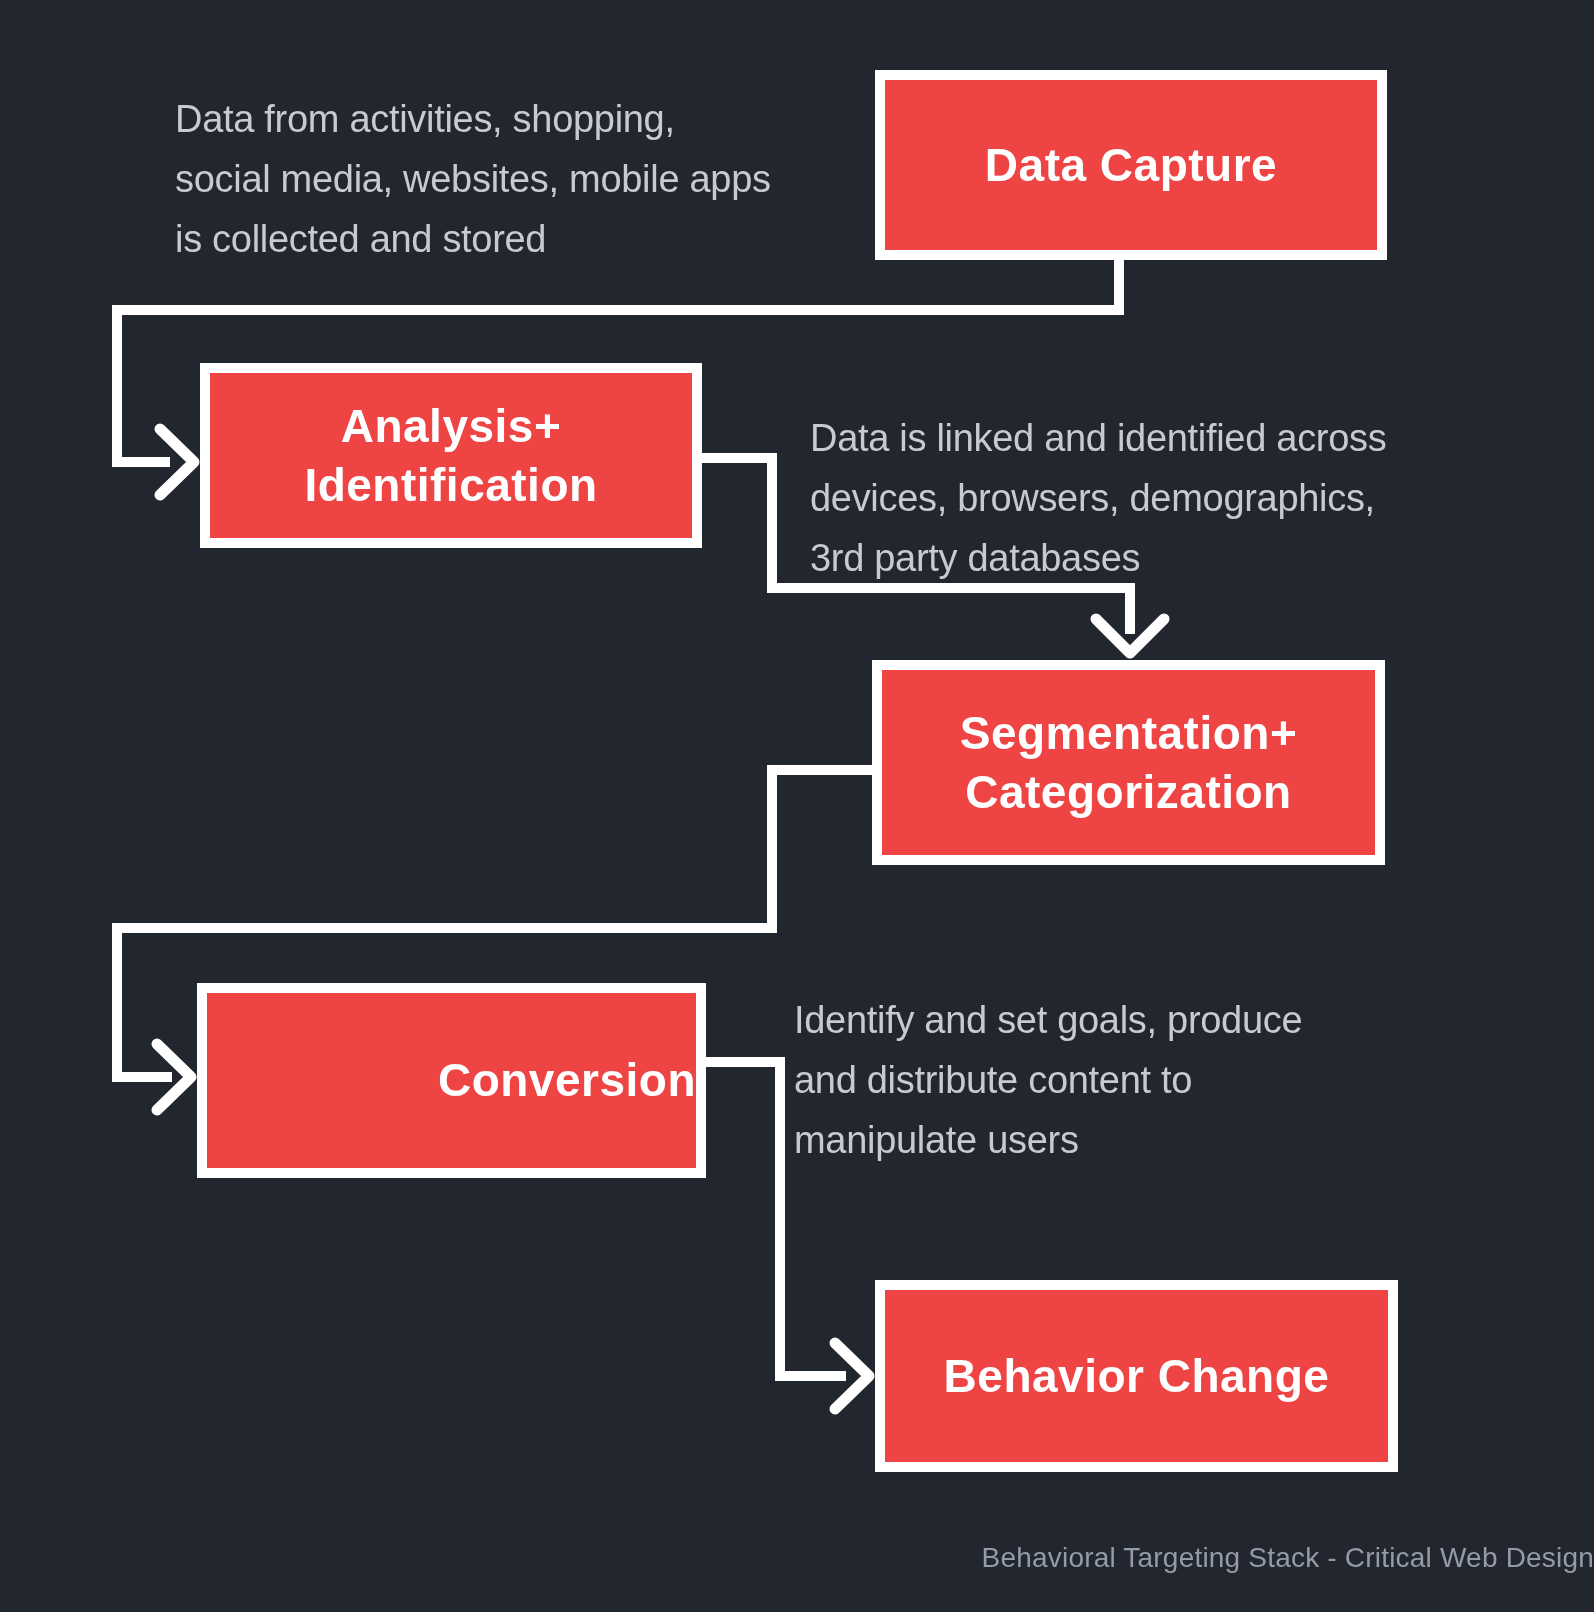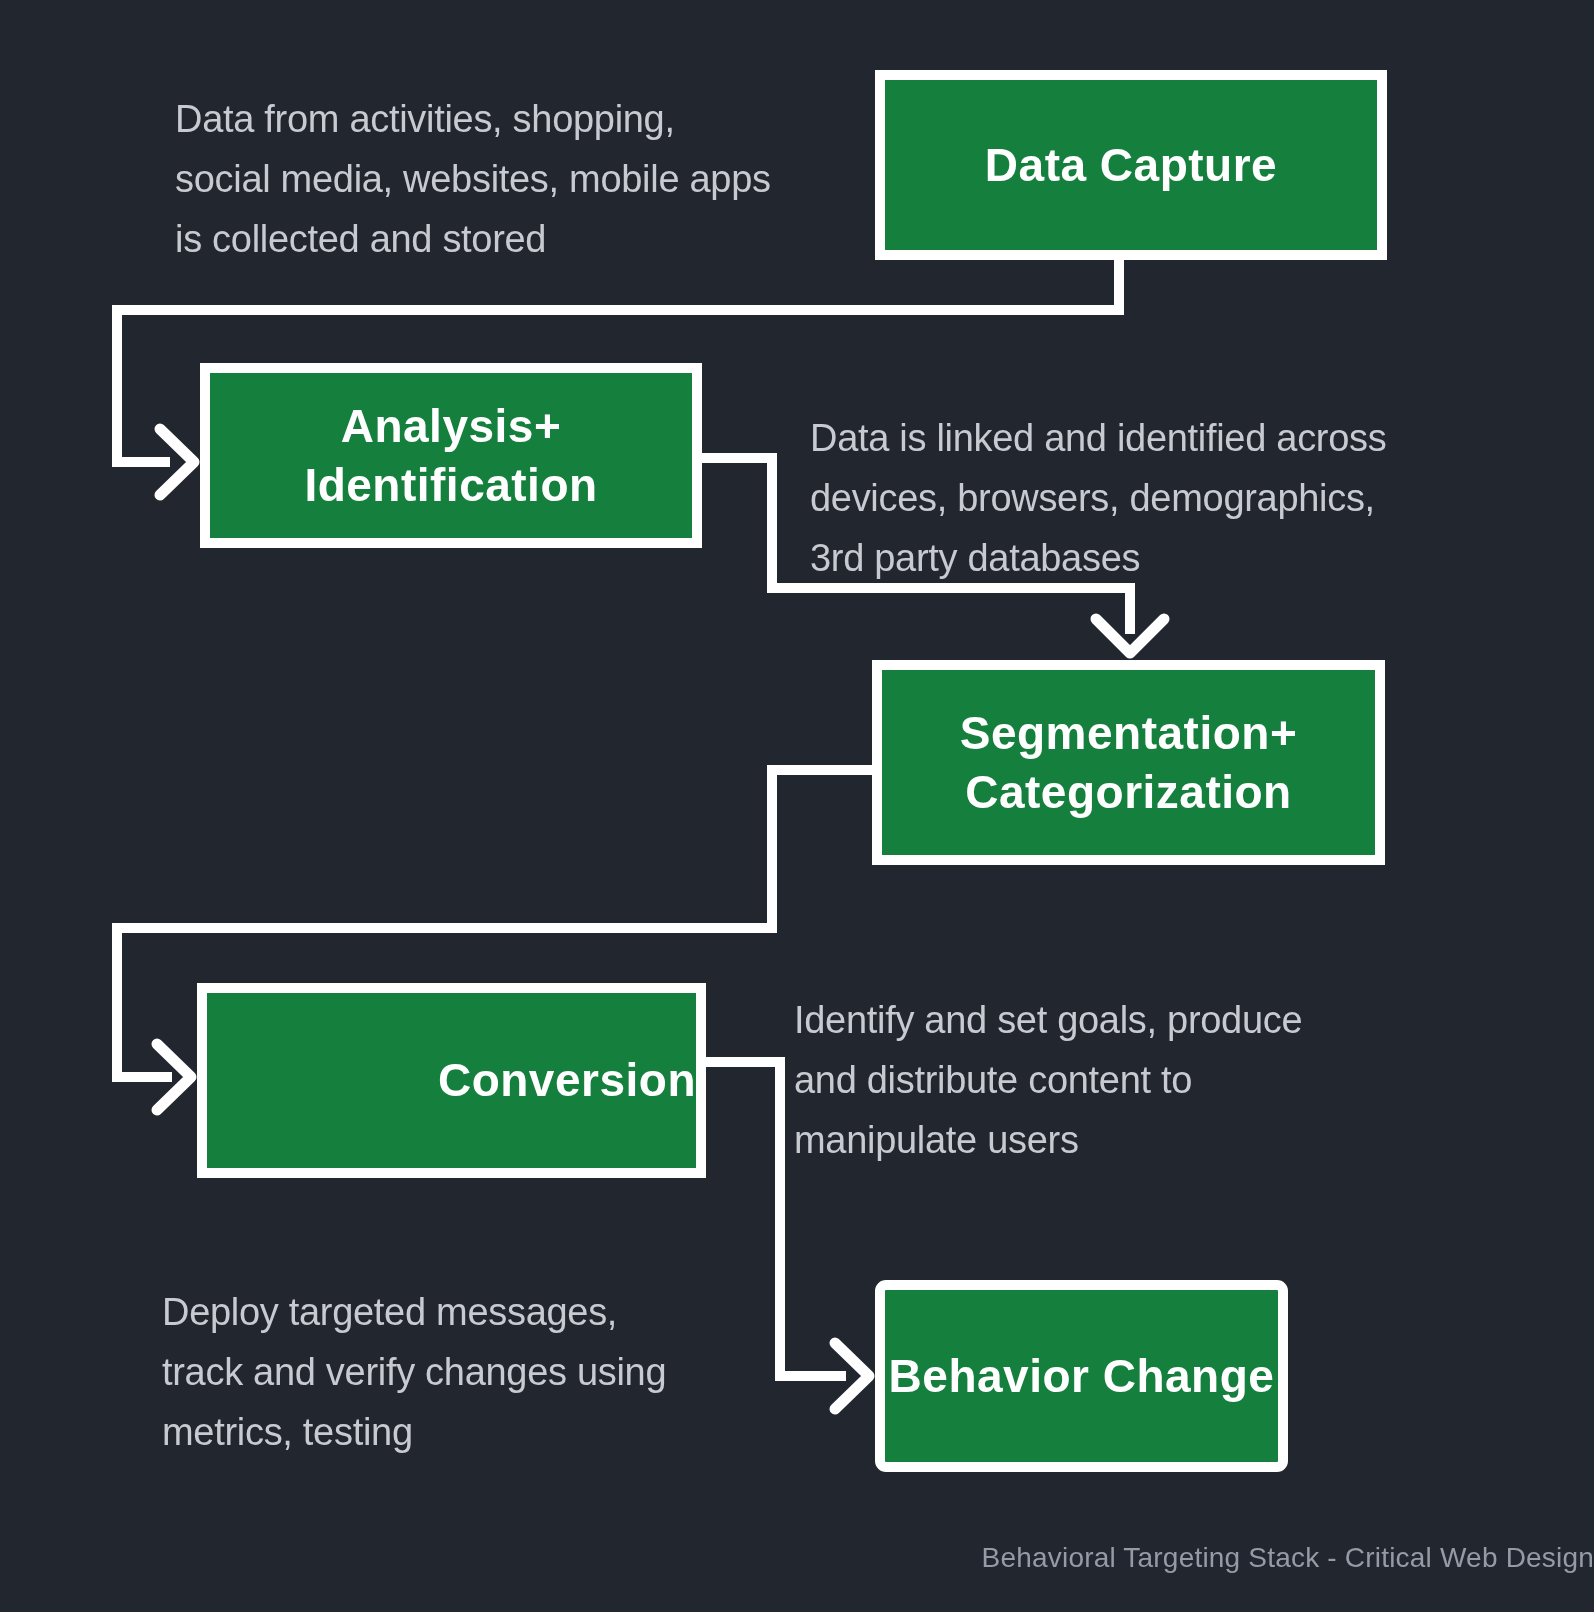--- a/index.html
+++ b/index.html
@@ -17,21 +17,21 @@
     fill:none;stroke:#ffffff;stroke-width:10;
   }
   .connectors .chev{
     fill:none;stroke:#ffffff;stroke-width:11;
     stroke-linecap:round;stroke-linejoin:round;
   }
   .node{
     position:absolute;
     box-sizing:border-box;
     border:10px solid #ffffff;
-    background:#15803d;
+    background:#ef4444;
     display:flex;align-items:center;justify-content:center;
     text-align:center;
   }
   .node .label{
     color:#ffffff;
     font-weight:bold;
     font-size:46px;
     line-height:1.28;
     white-space:pre-line;
     letter-spacing:0.5px;
@@ -51,21 +51,21 @@
     color:#959ba6;
     font-size:28px;
     letter-spacing:0.2px;
   }
 
   
   .node-data-capture            {left:875px; top:70px;   width:512px; height:190px;}
   .node-analysis-identification {left:200px; top:363px;  width:502px; height:185px;}
   .node-segmentation            {left:872px; top:660px;  width:513px; height:205px;}
   .node-conversion              {left:197px; top:983px;  width:509px; height:195px;justify-content:flex-end;}
-  .node-behavior-change         {left:875px; top:1280px; width:413px; height:192px;border-radius:11px;}
+  .node-behavior-change         {left:875px; top:1280px; width:523px; height:192px;}
 
   
   .desc-data-capture            {left:175px; top:89px;   width:700px;}
   .desc-analysis-identification {left:810px; top:370px;  width:700px;margin-top:38px;}
   .desc-segmentation            {left:172px; top:672px;  width:640px;}
   .desc-conversion              {left:794px; top:990px;  width:640px;}
   .desc-behavior-change         {left:162px; top:1282px; width:640px;}
 </style>
 </head>
 <body>
@@ -110,19 +110,16 @@
   <div class="node node-conversion">
     <span class="label">Conversion</span>
   </div>
   <div class="desc desc-conversion">Identify and set goals, produce
 and distribute content to
 manipulate users</div>
 
   <div class="node node-behavior-change">
     <span class="label">Behavior Change</span>
   </div>
-  <div class="desc desc-behavior-change">Deploy targeted messages,
-track and verify changes using
-metrics, testing</div>
 
   <div class="caption">Behavioral Targeting Stack - Critical Web Design</div>
 
 </div>
 
 </body></html>

